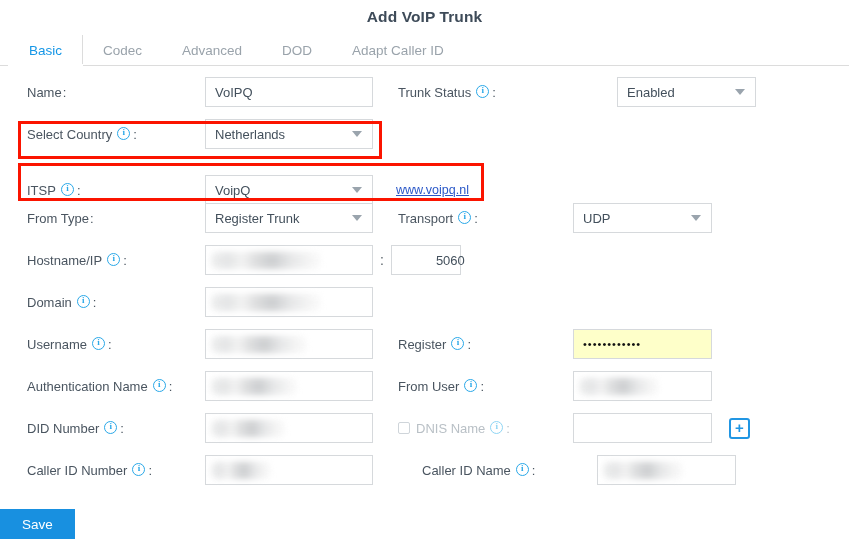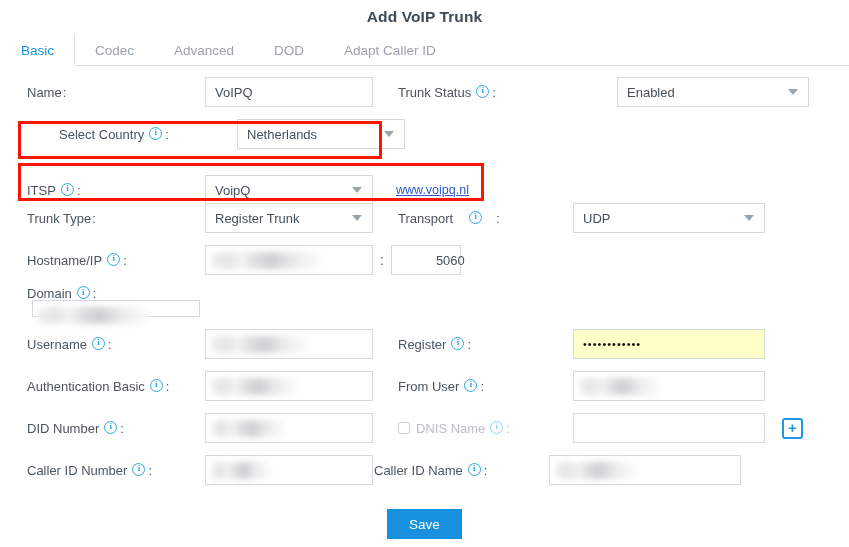--- a/index.html
+++ b/index.html
@@ -39,21 +39,21 @@
     right: 0;
     bottom: 0;
     height: 1px;
     background: #dcdcdc;
   }
   .tabs {
     position: relative;
     display: flex;
     align-items: stretch;
     height: 31px;
-    padding-left: 0px;
+    padding-left: 8px;
     z-index: 2;
   }
   .tab {
     display: flex;
     align-items: center;
     justify-content: center;
     font-size: 13.5px;
     color: #9aa3ab;
     padding: 0 20px;
     cursor: pointer;
@@ -134,21 +134,21 @@
     height: 30px;
     font-size: 13px;
     color: #43505c;
     display: flex;
     align-items: center;
     padding: 0 9px;
     position: relative;
   }
   .control.w-input { width: 168px; }
   .control.w-select { width: 168px; }
-  .control.w-right { width: 192px; }
+  .control.w-right { width: 139px; }
   .control.w-port { width: 70px; padding-left: 44px; }
 
   .select-caret {
     position: absolute;
     right: 10px;
     top: 50%;
     width: 0; height: 0;
     border-left: 5px solid transparent;
     border-right: 5px solid transparent;
     border-top: 6px solid #9aa4ad;
@@ -236,21 +236,21 @@
     pointer-events: none;
     z-index: 5;
   }
 
   
   .footer {
     position: absolute;
     left: 0; right: 0;
     bottom: 8px;
     display: flex;
-    justify-content: center;
+    justify-content: flex-start;
     gap: 28px;
   }
   .btn {
     background: #1890e0;
     color: #ffffff;
     font-size: 13.5px;
     border: none;
     width: 75px;
     height: 30px;
     cursor: pointer;
@@ -291,21 +291,21 @@
       <span class="info-icon"><i>i</i></span>
       <span class="colon">:</span>
     </div>
     <div class="control w-right">
       <span>Enabled</span>
       <span class="select-caret"></span>
     </div>
   </div>
 
   <div class="row" style="left:27px; top:45px;">
-    <div class="label" style="width:178px;margin-left:32px;">
+    <div class="label" style="width:178px;">
       <span>Select Country</span>
       <span class="info-icon"><i>i</i></span>
       <span class="colon">:</span>
     </div>
     <div class="control w-select">
       <span>Netherlands</span>
       <span class="select-caret"></span>
     </div>
   </div>
 
@@ -317,31 +317,31 @@
     </div>
     <div class="control w-select">
       <span>VoipQ</span>
       <span class="select-caret"></span>
     </div>
     <a class="itsp-link" style="margin-left:23px;">www.voipq.nl</a>
   </div>
 
   <div class="row" style="left:27px; top:129px;">
     <div class="label" style="width:178px;">
-      <span>Trunk Type</span>
+      <span>From Type</span>
         <span class="colon">:</span>
     </div>
     <div class="control w-select">
       <span>Register Trunk</span>
       <span class="select-caret"></span>
     </div>
   </div>
 
   <div class="row" style="left:398px; top:129px;">
-    <div class="label" style="width:175px;gap:11px;">
+    <div class="label" style="width:175px;">
       <span>Transport</span>
       <span class="info-icon"><i>i</i></span>
       <span class="colon">:</span>
     </div>
     <div class="control w-right">
       <span>UDP</span>
       <span class="select-caret"></span>
     </div>
   </div>
 
@@ -354,21 +354,21 @@
     <div class="control w-input">
       <span class="blur b2"></span>
       <span></span>
     </div>
     <span class="sep-colon">:</span>
     <div class="control w-port">
       <span>5060</span>
     </div>
   </div>
 
-  <div class="row" style="left:27px; top:213px;flex-direction:column;">
+  <div class="row" style="left:27px; top:213px;">
     <div class="label" style="width:178px;">
       <span>Domain</span>
       <span class="info-icon"><i>i</i></span>
       <span class="colon">:</span>
     </div>
     <div class="control w-input">
       <span class="blur b2"></span>
       <span></span>
     </div>
   </div>
@@ -391,21 +391,21 @@
       <span class="info-icon"><i>i</i></span>
       <span class="colon">:</span>
     </div>
     <div class="control w-right pwd-field">
       <span>••••••••••••</span>
     </div>
   </div>
 
   <div class="row" style="left:27px; top:297px;">
     <div class="label" style="width:178px;">
-      <span>Authentication Basic</span>
+      <span>Authentication Name</span>
       <span class="info-icon"><i>i</i></span>
       <span class="colon">:</span>
     </div>
     <div class="control w-input">
       <span class="blur b3"></span>
       <span></span>
     </div>
   </div>
 
   <div class="row" style="left:398px; top:297px;">
@@ -450,21 +450,21 @@
       <span>Caller ID Number</span>
       <span class="info-icon"><i>i</i></span>
       <span class="colon">:</span>
     </div>
     <div class="control w-input">
       <span class="blur b5"></span>
       <span></span>
     </div>
   </div>
 
-  <div class="row" style="left:374px; top:381px;">
+  <div class="row" style="left:422px; top:381px;">
     <div class="label" style="width:175px;">
       <span>Caller ID Name</span>
       <span class="info-icon"><i>i</i></span>
       <span class="colon">:</span>
     </div>
     <div class="control w-right">
       <span class="blur b6"></span>
       <span></span>
     </div>
   </div>

